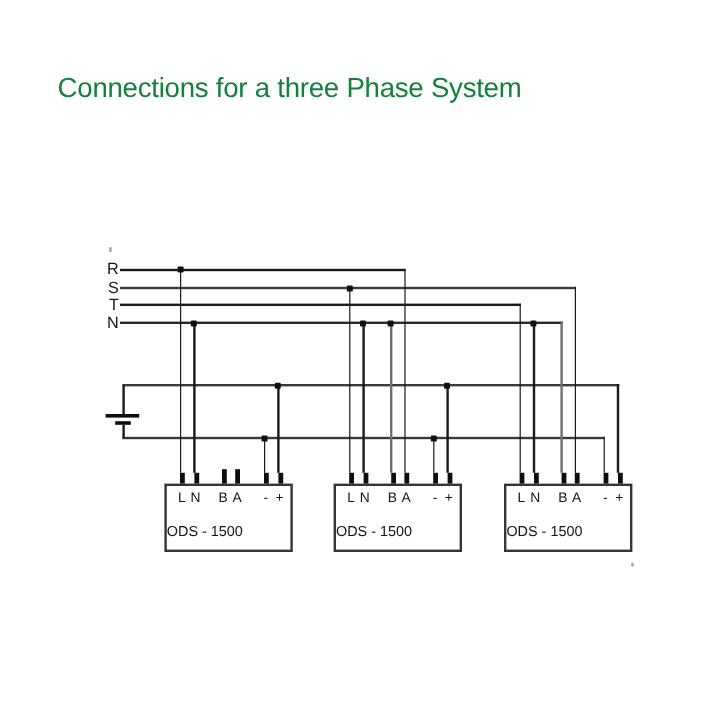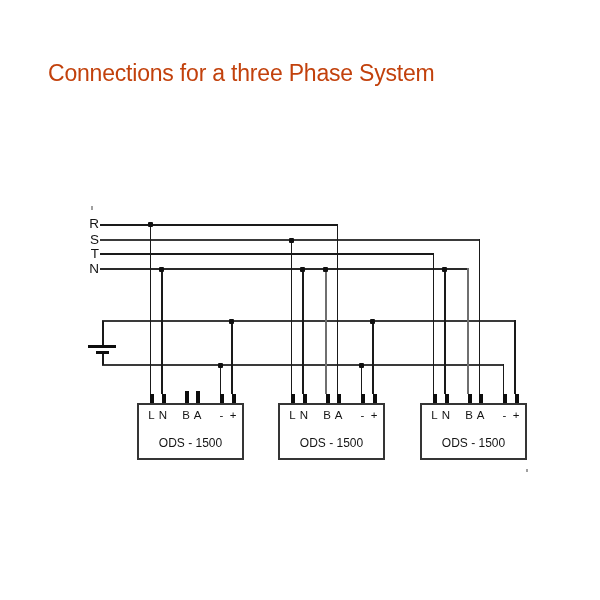--- a/index.html
+++ b/index.html
@@ -1,34 +1,34 @@
 <!DOCTYPE html>
 <html><head>
 <meta charset="utf-8">
 <style>
   html,body{margin:0;padding:0;background:#ffffff;}
   .page{position:relative;width:600px;height:600px;background:#fff;overflow:hidden;
         font-family:"Liberation Sans",sans-serif;}
   .title{position:absolute;left:48px;top:60px;font-size:23px;letter-spacing:-0.2px;
-         color:#c2410c;white-space:nowrap;}
+         color:#15803d;white-space:nowrap;}
   
   .hw{position:absolute;background:#1a1a1a;}
   .vw{position:absolute;background:#1a1a1a;width:1.5px;}
   .vw.light{background:#6f6f6f;}
   .dot{position:absolute;width:5px;height:5px;background:#101010;border-radius:1px;}
   
   .plate{position:absolute;background:#0d0d0d;}
   
   .unit{position:absolute;width:107px;height:57px;border:2px solid #353535;
         box-sizing:border-box;background:#fff;}
   .stub{position:absolute;width:4px;height:9px;top:-11px;background:#0d0d0d;}
   .stub.tall{height:12px;top:-14px;}
   .tlabel{position:absolute;top:4px;transform:translateX(-50%);font-size:11.5px;
           color:#141414;line-height:13px;}
-  .uname{position:absolute;left:0;top:31px;width:100%;text-align:center;
+  .uname{position:absolute;left:0;top:31px;width:100%;text-align:left;
          font-size:12px;color:#141414;}
   .phlabel{position:absolute;left:86px;width:13px;text-align:right;font-size:13.5px;
            color:#141414;line-height:14px;}
   .speck{position:absolute;background:#a0a0a0;}
 </style>
 </head>
 <body>
 
 <div class="page">
 

